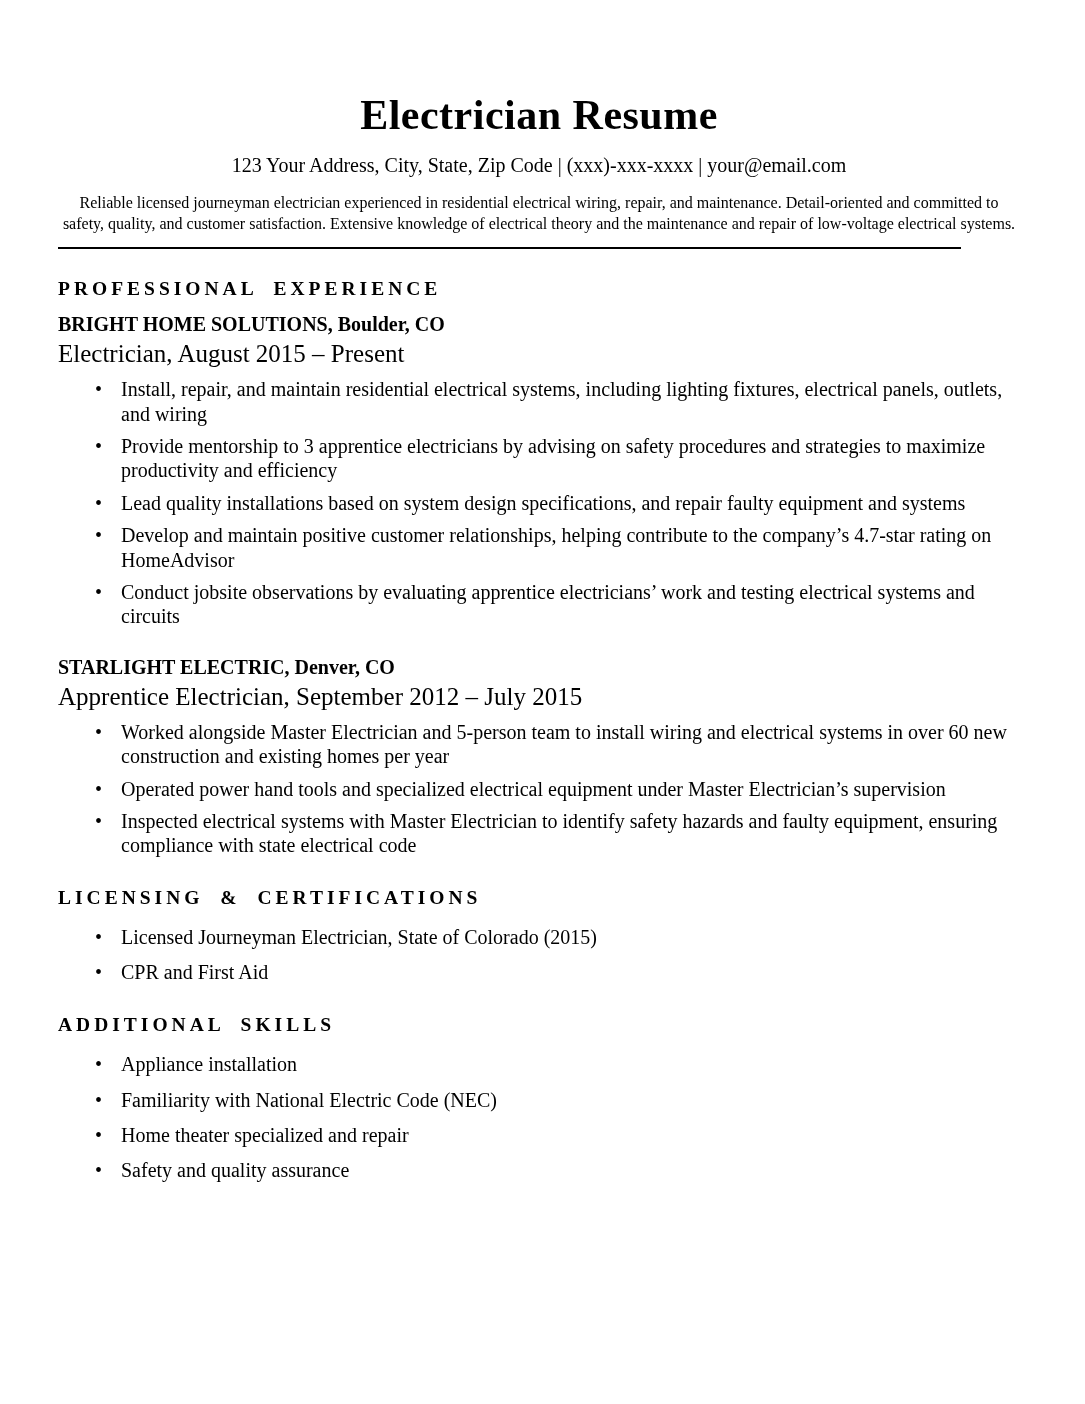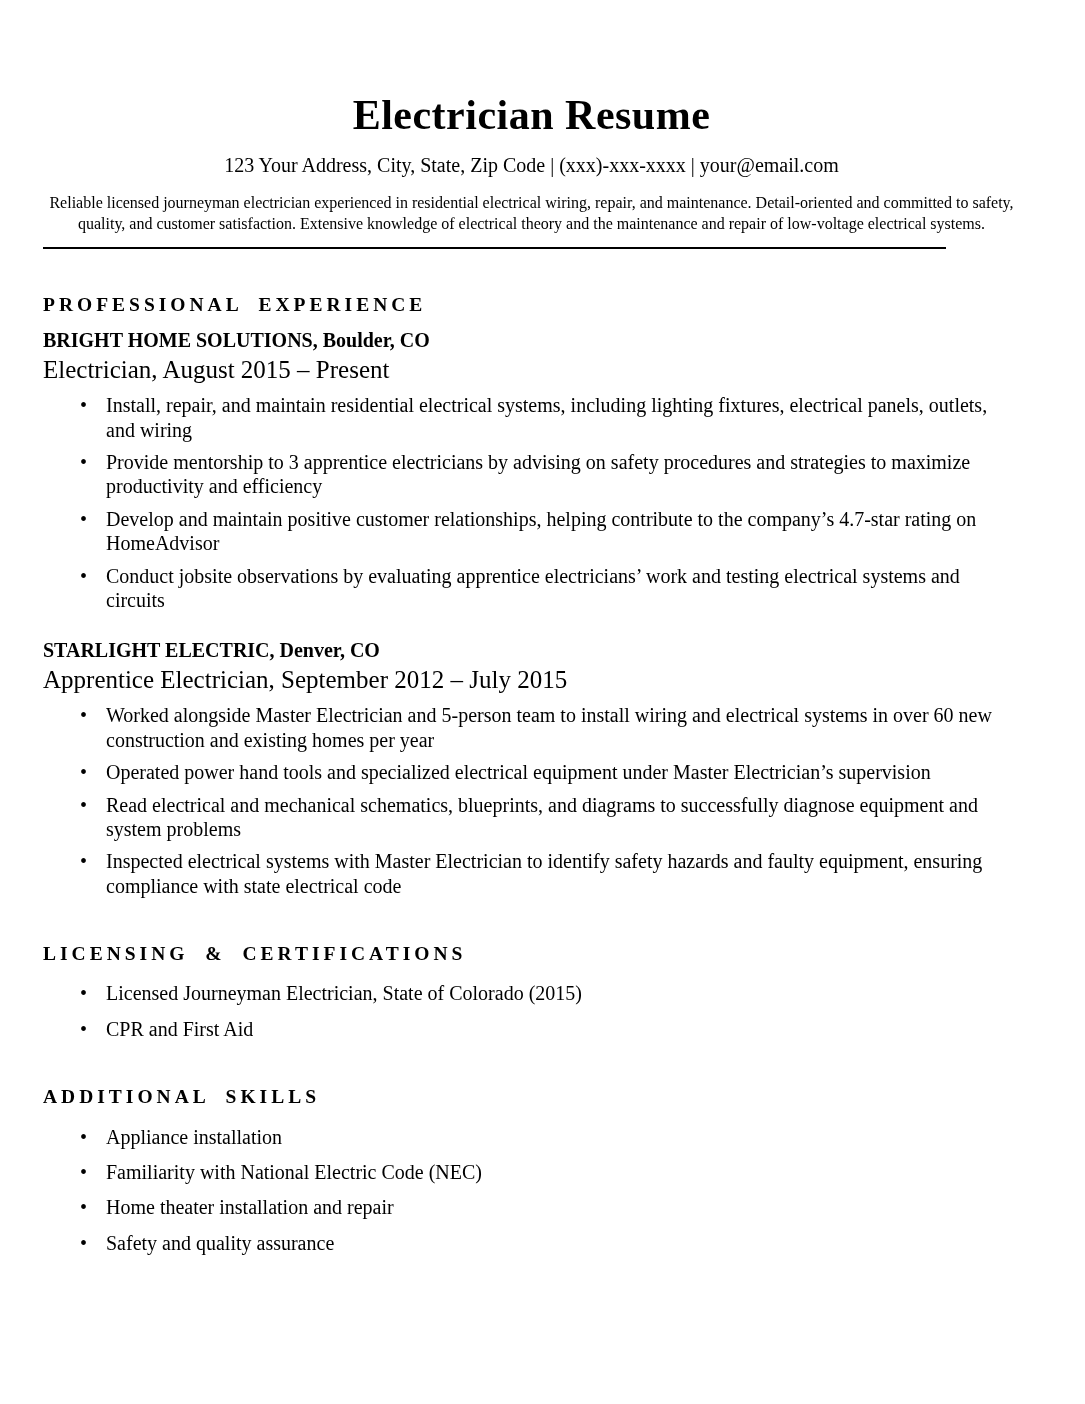--- a/index.html
+++ b/index.html
@@ -6,21 +6,21 @@
   html, body { background: #ffffff; }
   body {
     font-family: "Liberation Serif", "DejaVu Serif", serif;
     color: #000000;
   }
   .page {
     width: 1085px;
     height: 1404px;
     margin: 0 auto;
     background: #ffffff;
-    padding: 92px 65px 40px 43px;
+    padding: 92px 65px 40px 58px;
     overflow: hidden;
   }
 
   
   .doc-title {
     font-size: 42px;
     font-weight: bold;
     text-align: center;
     line-height: 1.1;
     letter-spacing: 0.5px;
@@ -38,21 +38,21 @@
     line-height: 1.27;
   }
   .divider {
     border: none;
     border-top: 2px solid #000000;
     width: 903px;
     margin: 13px 0 0 0;
   }
 
   
-  .section { margin-top: 44px; }
+  .section { margin-top: 28px; }
   .section-heading {
     font-size: 19.5px;
     font-weight: bold;
     letter-spacing: 4px;
     word-spacing: 8px;
     line-height: 1.2;
   }
   .org-line {
     font-size: 20px;
     font-weight: bold;
@@ -101,50 +101,50 @@
 
   <div class="section">
     <h2 class="section-heading">PROFESSIONAL EXPERIENCE</h2>
 
     <div class="job">
       <h3 class="org-line">BRIGHT HOME SOLUTIONS, Boulder, CO</h3>
       <div class="role-line">Electrician, August 2015 – Present</div>
       <ul class="bullets">
         <li>Install, repair, and maintain residential electrical systems, including lighting fixtures, electrical panels, outlets, and wiring</li>
         <li>Provide mentorship to 3 apprentice electricians by advising on safety procedures and strategies to maximize productivity and efficiency</li>
+        <li>Lead quality installations based on system design specifications, and repair faulty equipment and systems</li>
         <li>Develop and maintain positive customer relationships, helping contribute to the company’s 4.7-star rating on HomeAdvisor</li>
         <li>Conduct jobsite observations by evaluating apprentice electricians’ work and testing electrical systems and circuits</li>
       </ul>
     </div>
 
     <div class="job">
       <h3 class="org-line">STARLIGHT ELECTRIC, Denver, CO</h3>
       <div class="role-line">Apprentice Electrician, September 2012 – July 2015</div>
       <ul class="bullets">
         <li>Worked alongside Master Electrician and 5-person team to install wiring and electrical systems in over 60 new construction and existing homes per year</li>
         <li>Operated power hand tools and specialized electrical equipment under Master Electrician’s supervision</li>
-        <li>Read electrical and mechanical schematics, blueprints, and diagrams to successfully diagnose equipment and system problems</li>
         <li>Inspected electrical systems with Master Electrician to identify safety hazards and faulty equipment, ensuring compliance with state electrical code</li>
       </ul>
     </div>
   </div>
 
 
   <div class="section">
     <h2 class="section-heading">LICENSING &amp; CERTIFICATIONS</h2>
     <ul class="bullets spread">
       <li>Licensed Journeyman Electrician, State of Colorado (2015)</li>
       <li>CPR and First Aid</li>
     </ul>
   </div>
 
   <div class="section">
     <h2 class="section-heading">ADDITIONAL SKILLS</h2>
     <ul class="bullets spread">
       <li>Appliance installation</li>
       <li>Familiarity with National Electric Code (NEC)</li>
-      <li>Home theater installation and repair</li>
+      <li>Home theater specialized and repair</li>
       <li>Safety and quality assurance</li>
 
     </ul>
   </div>
 
 </div>
 
 </body></html>

